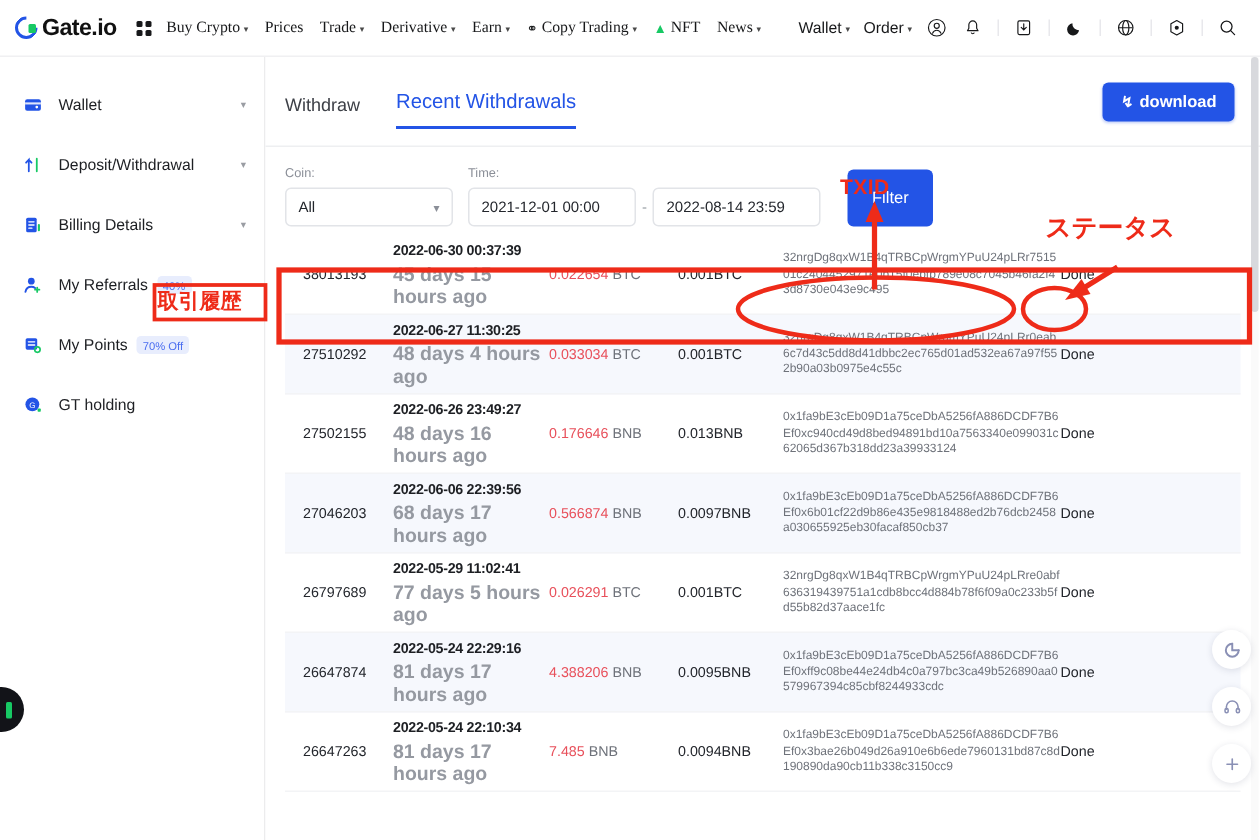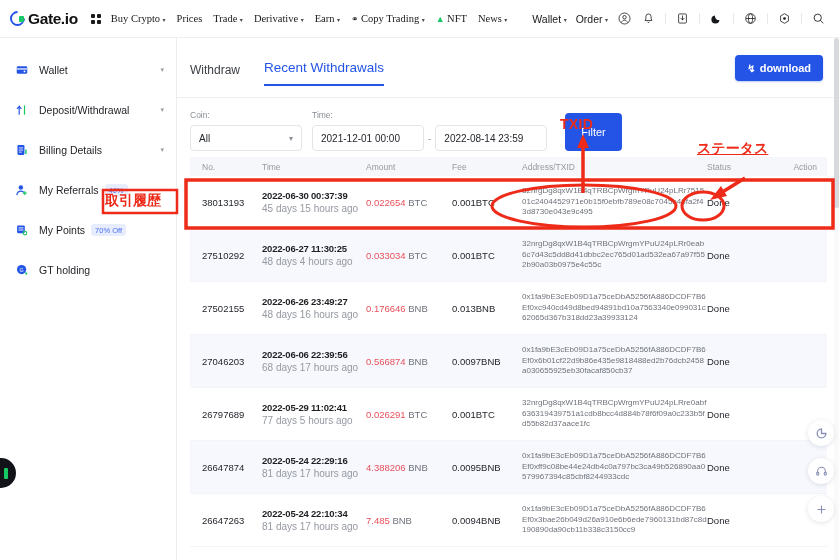--- a/index.html
+++ b/index.html
@@ -114,34 +114,34 @@
   .trow.alt { background:#f6f8fd; }
   .c-no   { width:72px; padding-left:12px; }
   .c-time { width:104px; }
   .c-amt  { width:86px; }
   .c-fee  { width:70px; }
   .c-addr { width:185px; }
   .c-st   { width:58px; }
   .c-act  { width:62px; text-align:right; padding-right:10px; }
   .thead .c-act { text-align:right; }
   .time-main { font-size:9.5px; font-weight:700; color:#1d1f23; letter-spacing:-0.2px; }
-  .time-ago { font-size:10px; color:#9599a1; margin-top:2px; }
+  .time-ago { font-size:13px; color:#9599a1; margin-top:2px;font-weight:bold; }
   .amt-num { color:#e8505b; }
   .amt-cur { color:#6e727a; }
   .fee-txt { color:#23262c; }
   .addr-txt {
     font-size:8px; color:#6e727a; line-height:1.35; word-break:break-all;
     font-family:"Liberation Sans", sans-serif;
   }
   .st-txt { font-size:9.5px; color:#23262c; }
 
   
   .anno { position:absolute; color:#ee2b19; font-weight:700; pointer-events:none; }
   .anno-txid { left:560px; top:116px; font-size:14px; letter-spacing:0.3px; }
-  .anno-status { left:697px; top:140px; font-size:14px;text-decoration:underline; }
+  .anno-status { left:697px; top:140px; font-size:17px; }
   .anno-hist { left:105px; top:192px; font-size:14px; }
   .svg-anno { position:absolute; left:0; top:0; width:840px; height:560px; pointer-events:none; }
 
   
   .floats { position:absolute; right:6px; top:420px; display:flex; flex-direction:column; gap:12px; align-items:center; }
   .fl {
     width:26px; height:26px; border-radius:50%; background:#fff;
     box-shadow:0 1px 5px rgba(30,40,80,.13);
     display:flex; align-items:center; justify-content:center; cursor:pointer;
     color:#8a90b5; font-size:13px;
@@ -364,29 +364,20 @@
         <div class="daterow">
           <div class="fcontrol dt">2021-12-01 00:00</div>
           <span class="dash">-</span>
           <div class="fcontrol dt">2022-08-14 23:59</div>
         </div>
       </div>
       <button class="filter-btn">Filter</button>
     </div>
 
     <div class="tbl">
-      <div class="thead">
-        <div class="c-no">No.</div>
-        <div class="c-time">Time</div>
-        <div class="c-amt">Amount</div>
-        <div class="c-fee">Fee</div>
-        <div class="c-addr">Address/TXID</div>
-        <div class="c-st">Status</div>
-        <div class="c-act">Action</div>
-      </div>
       <div id="tbody">
           <div class="trow">
             <div class="c-no">38013193</div>
             <div class="c-time">
               <div class="time-main">2022-06-30 00:37:39</div>
               <div class="time-ago">45 days 15 hours ago</div>
             </div>
             <div class="c-amt"><span class="amt-num">0.022654</span> <span class="amt-cur">BTC</span></div>
             <div class="c-fee fee-txt">0.001BTC</div>
             <div class="c-addr">

